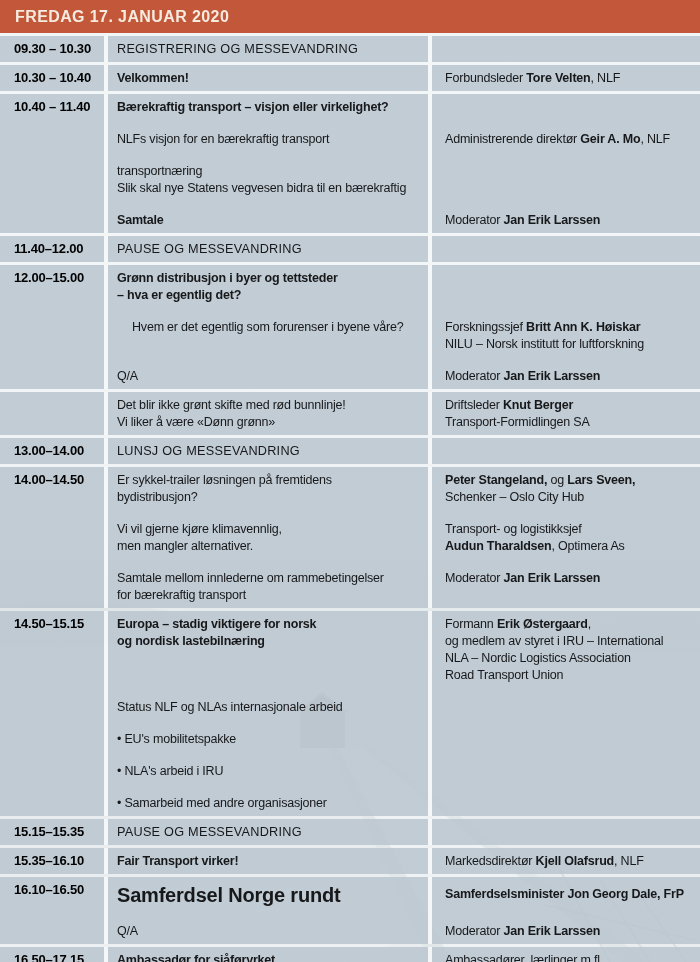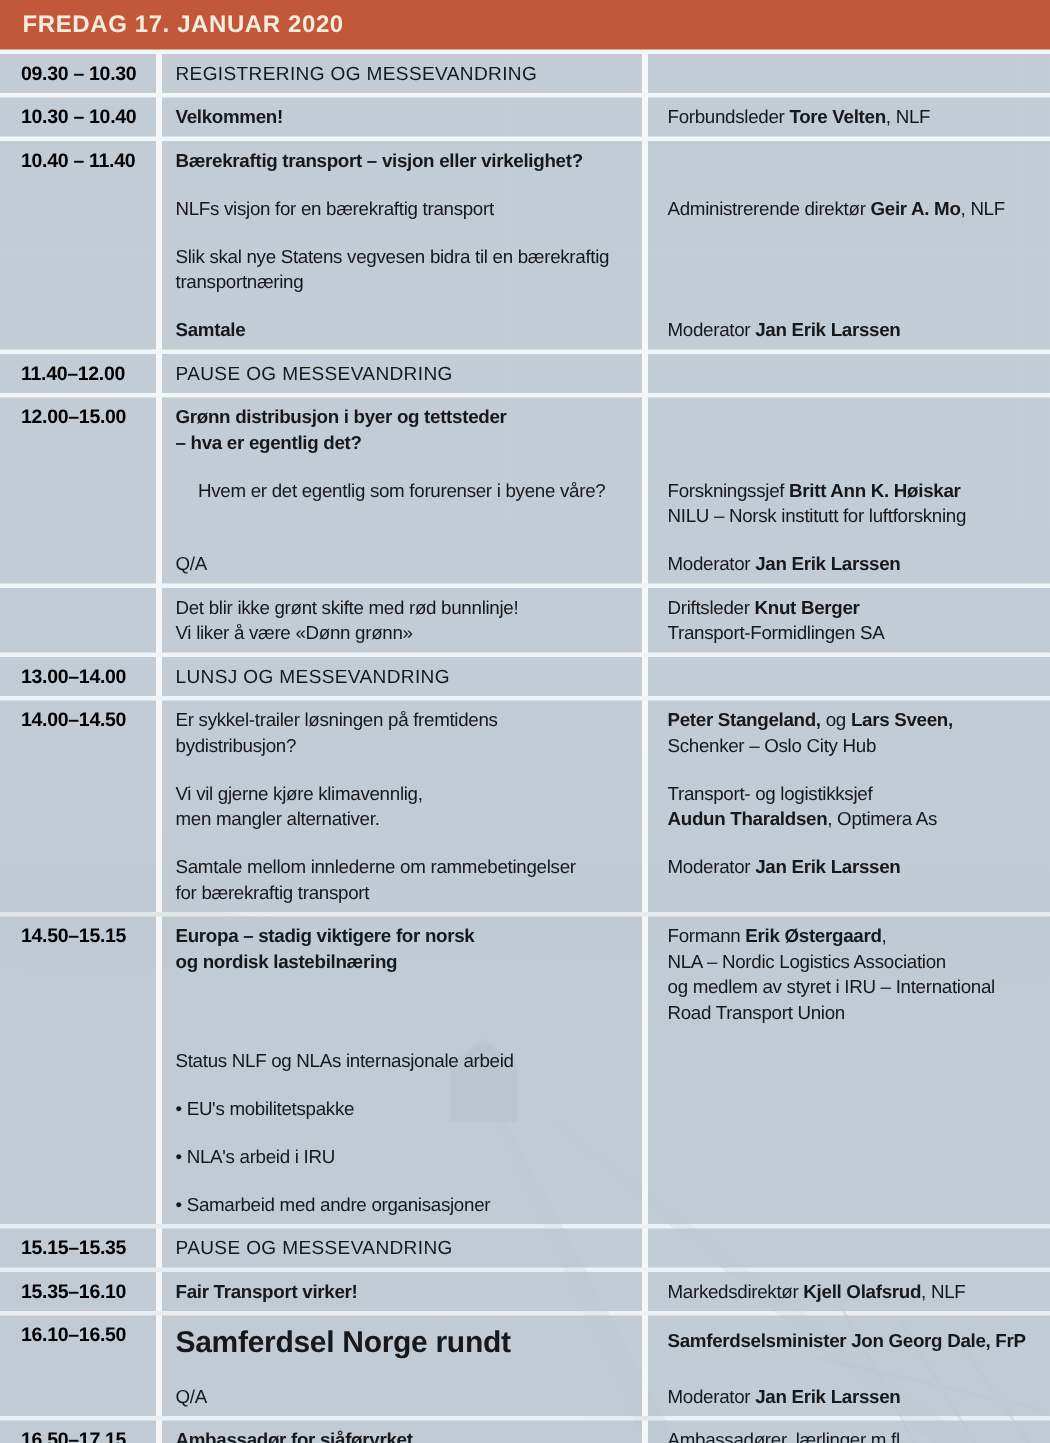--- a/index.html
+++ b/index.html
@@ -109,22 +109,22 @@
         <div class="line"><b>Bærekraftig transport – visjon eller virkelighet?</b></div>
       </div>
       <div class="scell pad-b" style="grid-row: 1;"></div>
       <div class="dcell pad-b" style="grid-row: 2;">
         <div class="line"><span>NLFs visjon for en bærekraftig transport</span></div>
       </div>
       <div class="scell pad-b" style="grid-row: 2;">
         <div class="line"><span>Administrerende direktør </span><b>Geir A. Mo</b><span>, NLF</span></div>
       </div>
       <div class="dcell pad-b" style="grid-row: 3;">
+        <div class="line"><span>transportnæring</span></div>
         <div class="line"><span>Slik skal nye Statens vegvesen bidra til en bærekraftig</span></div>
-        <div class="line"><span>transportnæring</span></div>
       </div>
       <div class="dcell" style="grid-row: 4;">
         <div class="line"><b>Samtale</b></div>
       </div>
       <div class="scell" style="grid-row: 4;">
         <div class="line"><span>Moderator </span><b>Jan Erik Larssen</b></div>
       </div>
     </div>
     <div class="row caps">
       <div class="time" style="grid-row: 1 / span 1;">11.40–12.00</div>
@@ -199,22 +199,22 @@
       </div>
     </div>
     <div class="row">
       <div class="time" style="grid-row: 1 / span 5;">14.50–15.15</div>
       <div class="dcell pad-b" style="grid-row: 1;">
         <div class="line"><b>Europa – stadig viktigere for norsk</b></div>
         <div class="line"><b>og nordisk lastebilnæring</b></div>
       </div>
       <div class="scell pad-b" style="grid-row: 1;">
         <div class="line"><span>Formann </span><b>Erik Østergaard</b><span>,</span></div>
+        <div class="line"><span>og medlem av styret i IRU –  International</span></div>
         <div class="line"><span>NLA – Nordic Logistics Association</span></div>
-        <div class="line"><span>og medlem av styret i IRU –  International</span></div>
         <div class="line"><span>Road Transport Union</span></div>
       </div>
       <div class="dcell pad-b" style="grid-row: 2;">
         <div class="line"><span>Status NLF og NLAs internasjonale arbeid</span></div>
       </div>
       <div class="scell pad-b" style="grid-row: 2;"></div>
       <div class="dcell pad-b" style="grid-row: 3;">
         <div class="line"><span>• EU's mobilitetspakke</span></div>
       </div>
       <div class="scell pad-b" style="grid-row: 3;"></div>

